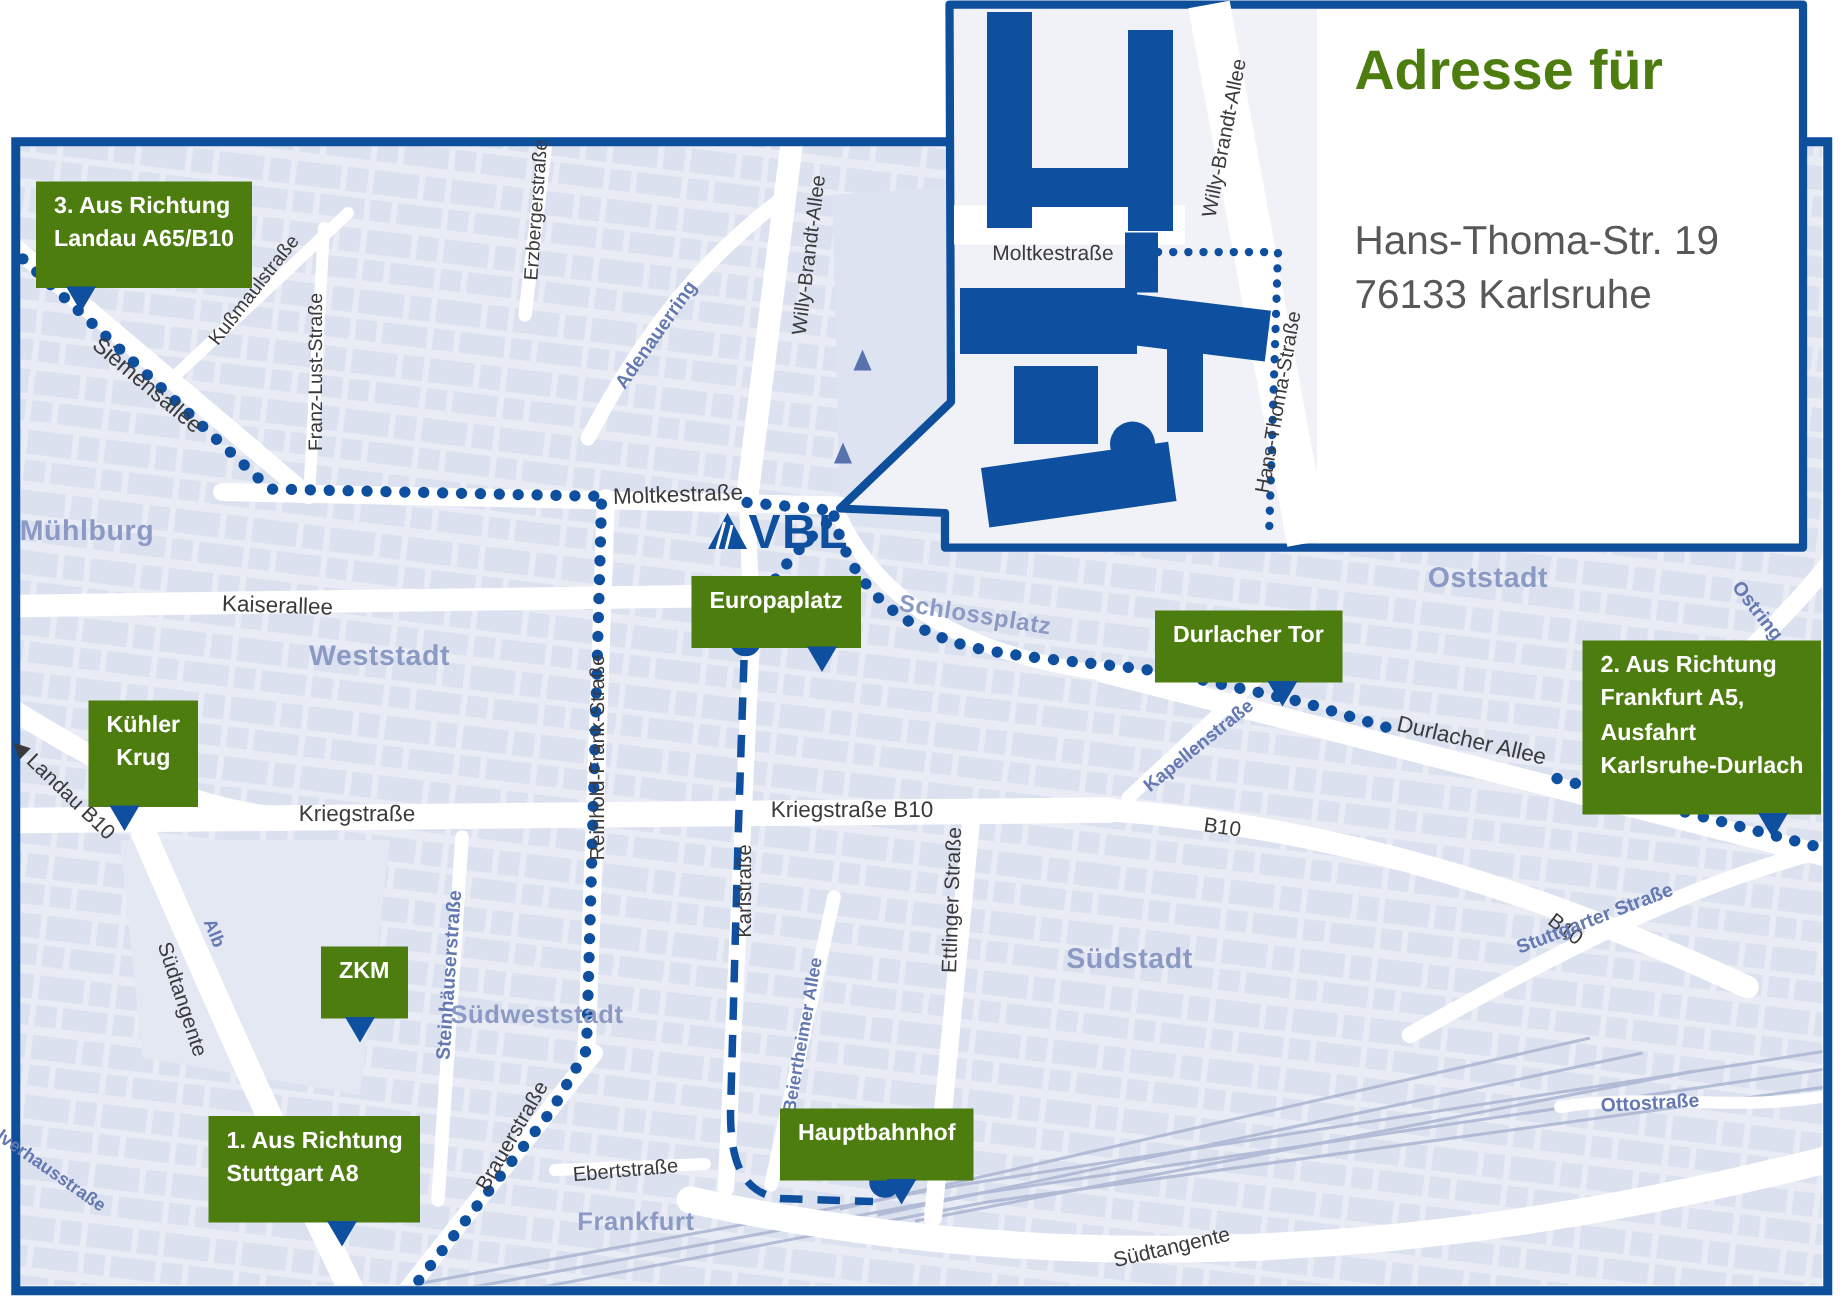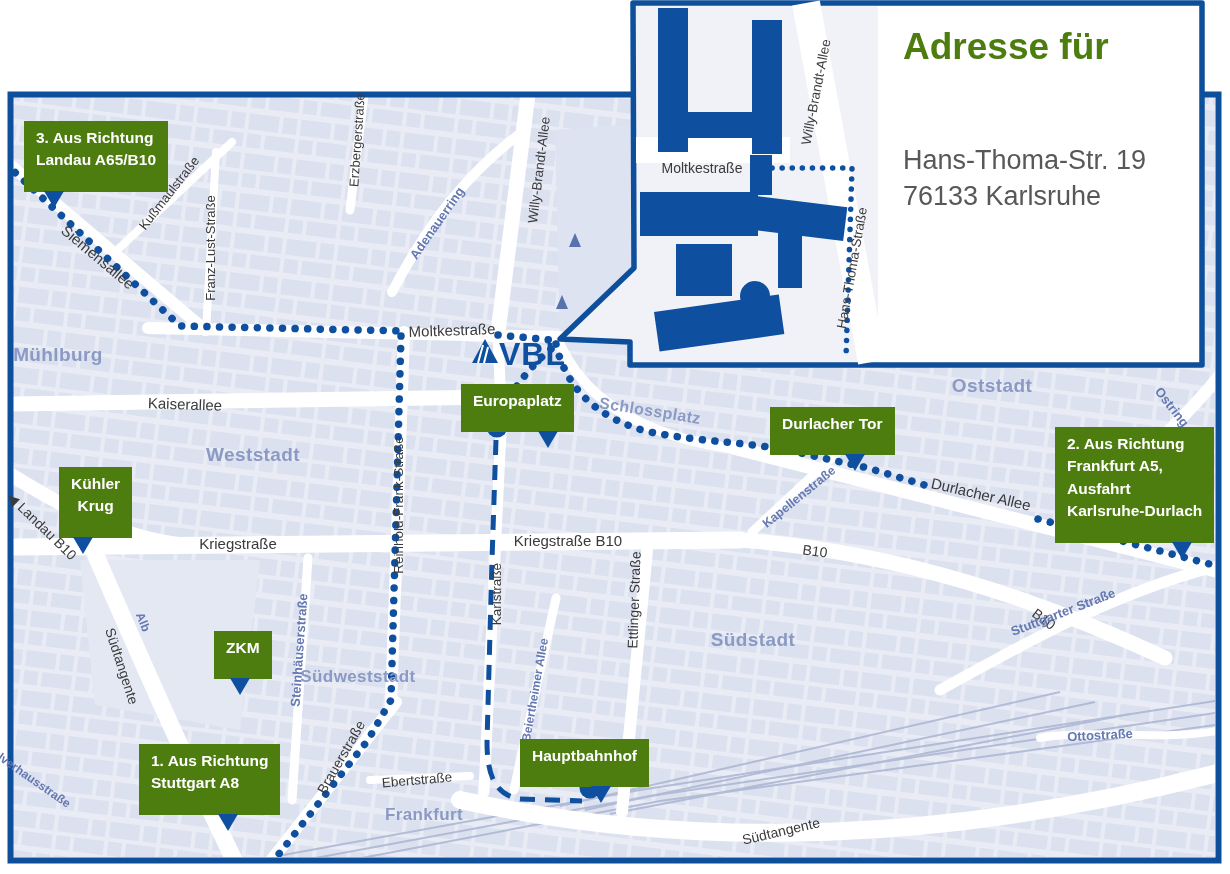--- a/index.html
+++ b/index.html
@@ -18,21 +18,21 @@
   
   .callout{position:absolute;z-index:5;background:#4d7c0f;color:#fff;
            font-weight:bold;font-size:15.5px;line-height:1.45;
            padding:6px 12px 20px 12px;}
   .callout .tail{position:absolute;bottom:-16px;width:0;height:0;
            border-left:10px solid transparent;border-right:10px solid transparent;
            border-top:17px solid #0e509f;}
   .callout.center-text{text-align:center;}
 
   
-  #vbl{position:absolute;left:471px;top:338px;z-index:4;display:flex;align-items:flex-start;}
+  #vbl{position:absolute;left:471px;top:338px;z-index:4;display:flex;align-items:center;}
   #vbl .word{color:#0e509f;font-weight:bold;font-size:32px;letter-spacing:1px;line-height:1;}
 
   
   .inset-label{position:absolute;white-space:nowrap;z-index:6;
        transform:translate(-50%,-50%) rotate(var(--r,0deg));
        color:#3a3a3c;font-size:13.5px;}
   #inset-title{position:absolute;left:903px;top:25px;z-index:6;color:#4d7c0f;
        font-weight:bold;font-size:37px;line-height:1.18;}
   #inset-address{position:absolute;left:903px;top:142px;z-index:6;color:#58585a;
        font-size:27px;line-height:1.35;}
@@ -160,21 +160,21 @@
   <div id="inset-title">
     <div>Adresse für</div>
   </div>
   <div id="inset-address">
     <div>Hans-Thoma-Str. 19</div>
     <div>76133 Karlsruhe</div>
   </div>
 
   <div id="gen-root"></div>
 <div class="lbl district" style="left: 58px; top: 355px; --r: 0deg; font-size: 19px;">Mühlburg</div>
-    <div class="lbl district" style="left: 253px; top: 455px; --r: 0deg; font-size: 19px;">Weststadt</div>
+    <div class="lbl district" style="left: 253px; top: 438px; --r: 0deg; font-size: 19px;">Weststadt</div>
     <div class="lbl district" style="left: 992px; top: 386px; --r: 0deg; font-size: 19px;">Oststadt</div>
     <div class="lbl district" style="left: 753px; top: 640px; --r: 0deg; font-size: 19px;">Südstadt</div>
     <div class="lbl district" style="left: 358px; top: 677px; --r: 0deg; font-size: 17px;">Südweststadt</div>
     <div class="lbl district" style="left: 424px; top: 815px; --r: 0deg; font-size: 17px;">Frankfurt</div>
     <div class="lbl district" style="left: 650px; top: 411px; --r: 9deg; font-size: 16px;">Schlossplatz</div>
     <div class="lbl dark" style="left: 98px; top: 257px; --r: 40deg; font-size: 15px;">Siemensallee</div>
     <div class="lbl dark" style="left: 169px; top: 193px; --r: -52deg; font-size: 13px;">Kußmaulstraße</div>
     <div class="lbl dark" style="left: 210px; top: 248px; --r: -90deg; font-size: 13px;">Franz-Lust-Straße</div>
     <div class="lbl dark" style="left: 357px; top: 140px; --r: -86deg; font-size: 13px;">Erzbergerstraße</div>
     <div class="lbl dark" style="left: 452px; top: 330px; --r: -2deg; font-size: 15px;">Moltkestraße</div>

